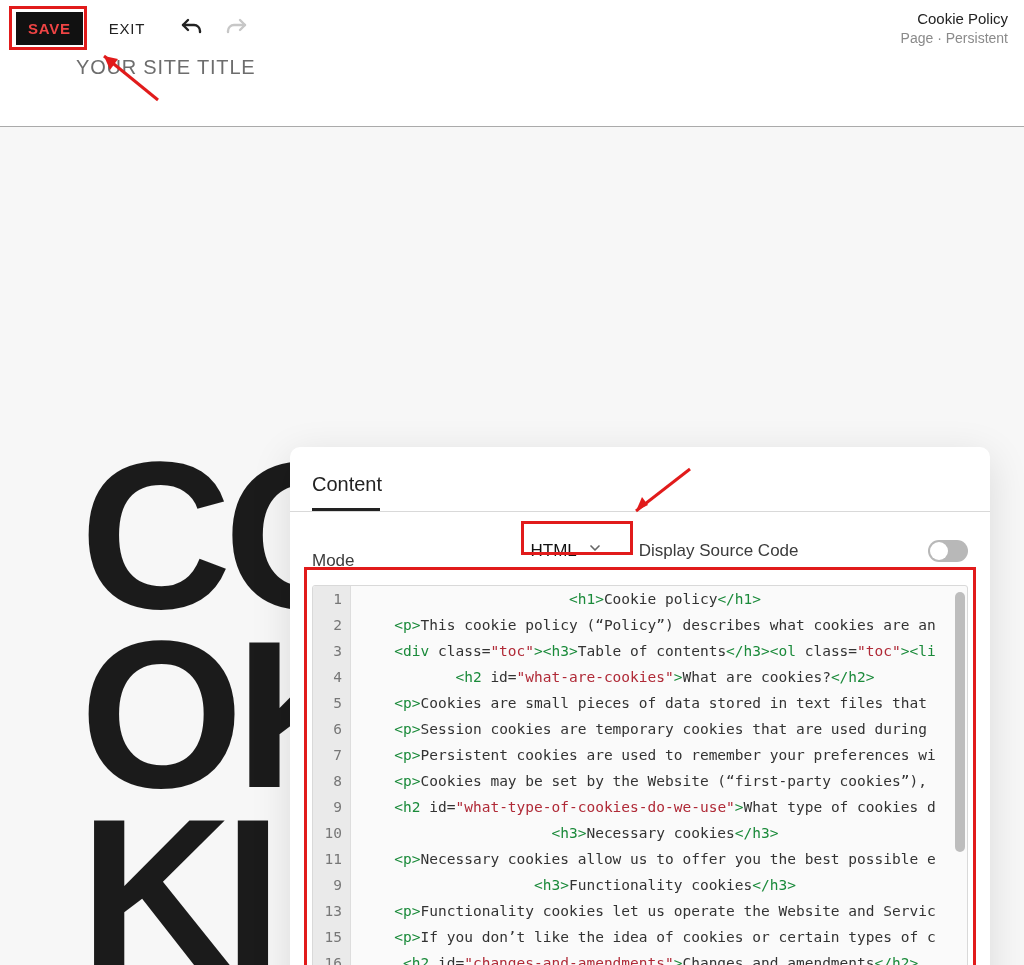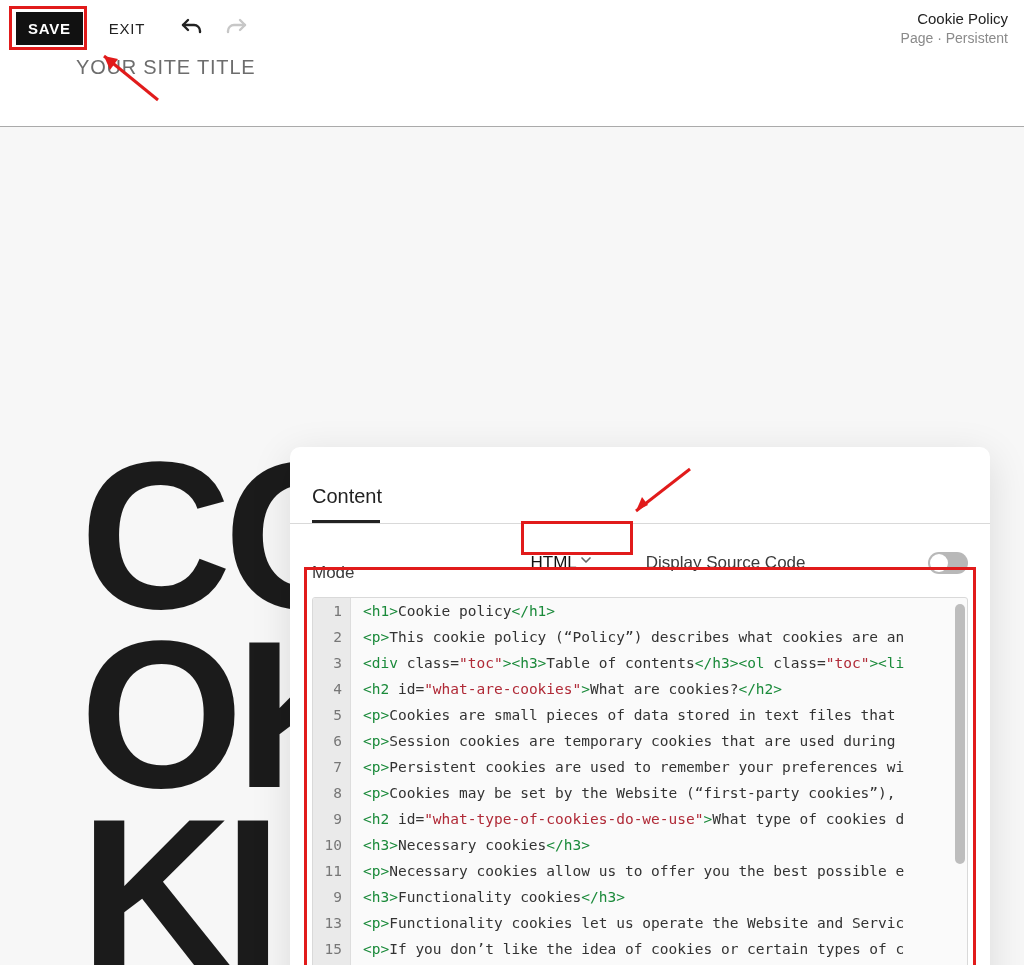--- a/index.html
+++ b/index.html
@@ -17,21 +17,21 @@
     --code-text:#333;
     --annot:#e11b1b;
     --toggle-off:#b8b8b8;
   }
   *{box-sizing:border-box;}
   html,body{margin:0;padding:0;font-family:-apple-system, BlinkMacSystemFont, "Helvetica Neue", Arial, sans-serif;color:var(--ink);}
   body{width:1024px;height:965px;overflow:hidden;background:var(--bg);}
 
   
   .toolbar{display:flex;align-items:center;height:56px;padding:0 16px;}
-  .save-btn{background:#111;color:#ffffff;font-weight:600;font-size:15px;letter-spacing:.05em;padding:8px 12px;border:none;cursor:pointer;}
+  .save-btn{background:#111;color:#ef4444;font-weight:600;font-size:15px;letter-spacing:.05em;padding:8px 12px;border:none;cursor:pointer;}
   .exit-btn{background:none;border:none;font-weight:500;font-size:15px;letter-spacing:.05em;color:#222;margin-left:20px;cursor:pointer;text-align:right;}
   .undo-redo{display:flex;gap:22px;margin-left:28px;}
   .undo-redo svg{width:24px;height:24px;display:block;}
   .spacer{flex:1;}
   .pageinfo{text-align:right;line-height:1.3;}
   .pageinfo .t{font-size:15px;color:#222;}
   .pageinfo .s{font-size:14px;color:var(--ink-mid);}
 
   
   .sitebar{height:70px;padding:0 30px 0 76px;display:flex;align-items:flex-start;}
@@ -42,37 +42,37 @@
 
   
   .stage{position:relative;height:calc(965px - 56px - 70px - 1px);background:var(--bg-soft);overflow:hidden;}
 
   
   .bigword{position:absolute;left:80px;top:320px;font-weight:900;font-size:210px;line-height:.85;letter-spacing:-8px;color:#1b1b1b;user-select:none;}
   .bigword div{display:block;}
 
   
   .panel{position:absolute;left:290px;top:320px;width:700px;background:#fff;border-radius:10px;box-shadow:0 10px 40px rgba(0,0,0,.12);padding:18px 22px 22px;}
-  .panel-header{font-size:20px;font-weight:500;color:#222;padding:8px 0 14px;margin-top:12px;}
+  .panel-header{font-size:20px;font-weight:500;color:#222;padding:8px 0 14px;}
   .panel-tab-underline{height:3px;width:68px;background:#222;margin-top:-2px;margin-bottom:0;}
   .panel-divider{height:1px;background:var(--border);margin:0 -22px 14px;}
   .mode-row{display:flex;align-items:center;gap:18px;font-size:17px;color:#3b3b3b;padding:4px 0 14px;}
   .mode-row .label{color:#3b3b3b;margin-top:21px;}
-  .mode-select{display:inline-flex;align-items:center;gap:1px;font-size:17px;color:#111;cursor:pointer;}
+  .mode-select{display:inline-flex;align-items:center;gap:10px;font-size:17px;color:#111;cursor:pointer;}
   .mode-select svg{width:16px;height:16px;}
-  .mode-row .src{margin-left:34px;color:#3b3b3b;}
+  .mode-row .src{margin-left:18px;color:#3b3b3b;}
   .toggle{margin-left:auto;width:40px;height:22px;border-radius:11px;background:var(--toggle-off);position:relative;cursor:pointer;}
   .toggle .knob{position:absolute;left:2px;top:2px;width:18px;height:18px;border-radius:50%;background:#fff;}
 
   
   .editor{border:1px solid var(--border);background:var(--code-bg);border-radius:3px;font-family:ui-monospace,Menlo,Consolas,monospace;font-size:14.5px;line-height:26px;position:relative;overflow:hidden;height:430px;}
   .editor .scroll{overflow:hidden;}
   .editor .codeline{display:flex;white-space:pre;overflow:hidden;}
   .gutter{flex:0 0 38px;background:var(--gutter);color:var(--gutter-text);text-align:right;padding-right:8px;border-right:1px solid #ddd;}
-  .codetext{flex:1;padding-left:12px;overflow:hidden;color:var(--code-text);}
+  .codetext{flex:1;padding-left:12px;overflow:hidden;color:var(--code-text);text-align:center;}
   .t-tag{color:var(--code-tag);}
   .t-attr{color:var(--code-attr);}
   .editor .vscroll{position:absolute;right:2px;top:6px;width:10px;height:260px;background:#bdbdbd;border-radius:5px;}
 
   
   .annot-box{position:absolute;border:3px solid var(--annot);pointer-events:none;}
   .annot-arrow{position:absolute;pointer-events:none;}
   .annot-arrow svg{overflow:visible;}
   .annot-arrow line,.annot-arrow path{stroke:var(--annot);stroke-width:3;fill:none;}
   .annot-arrow polygon{fill:var(--annot);}

